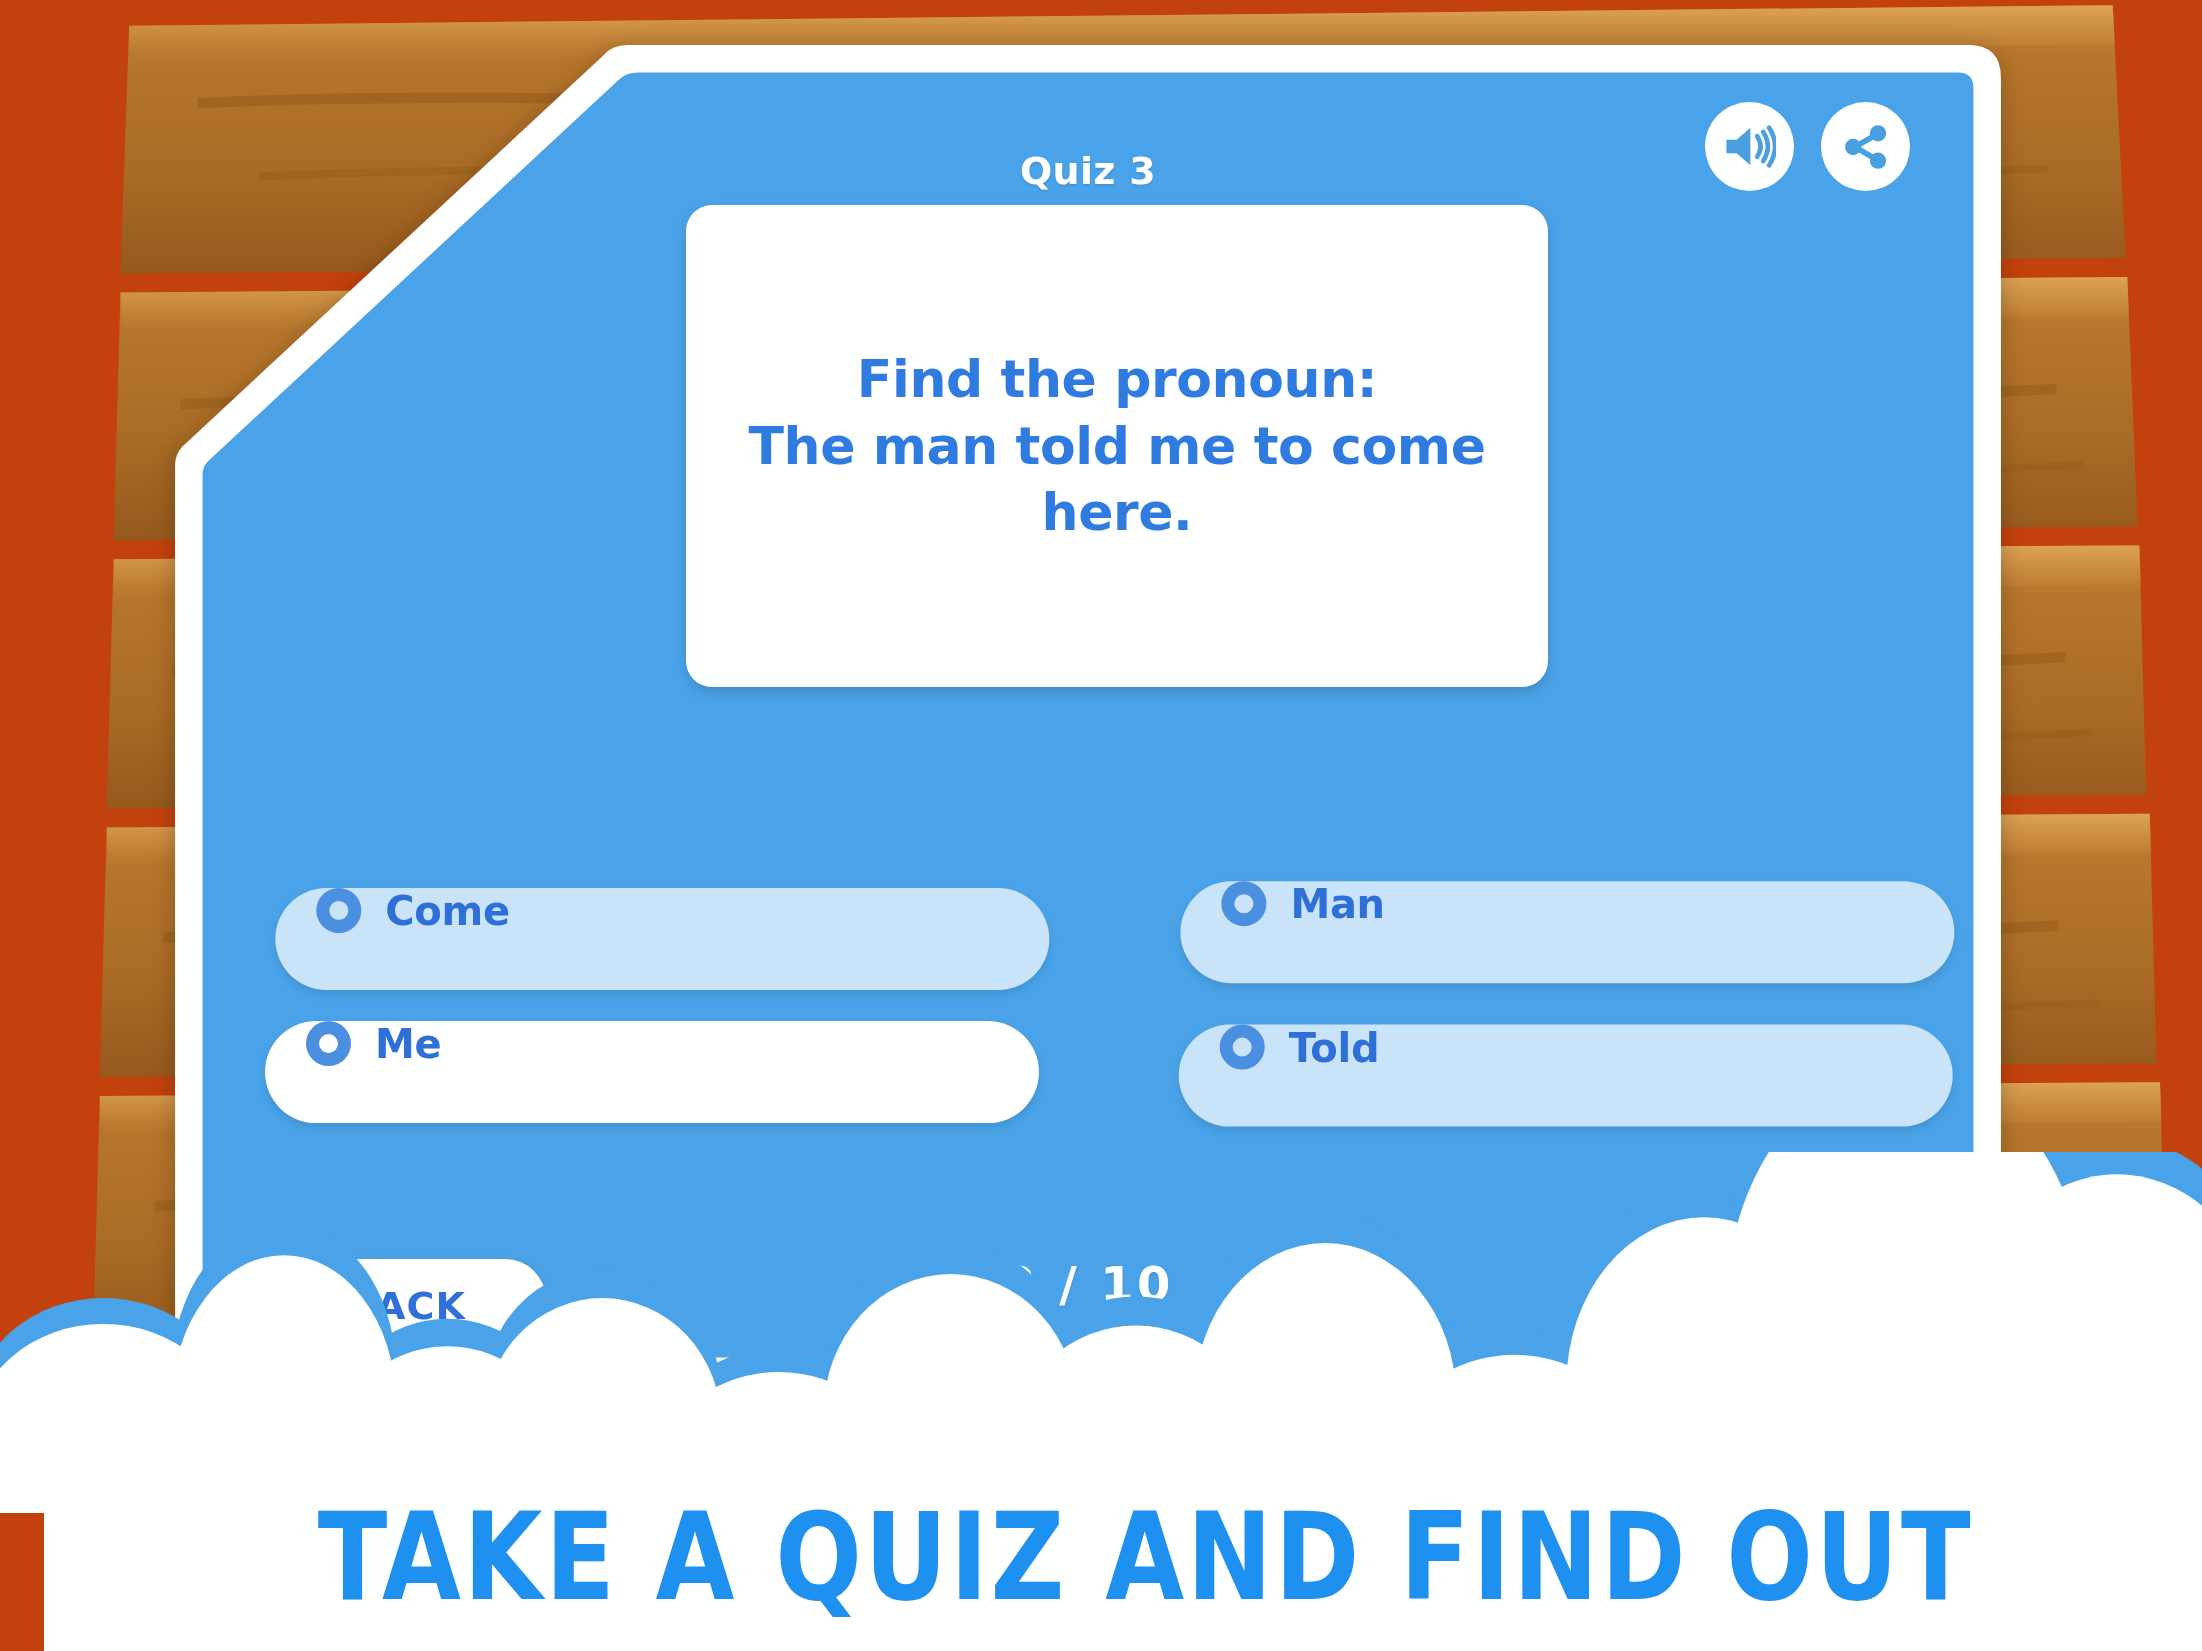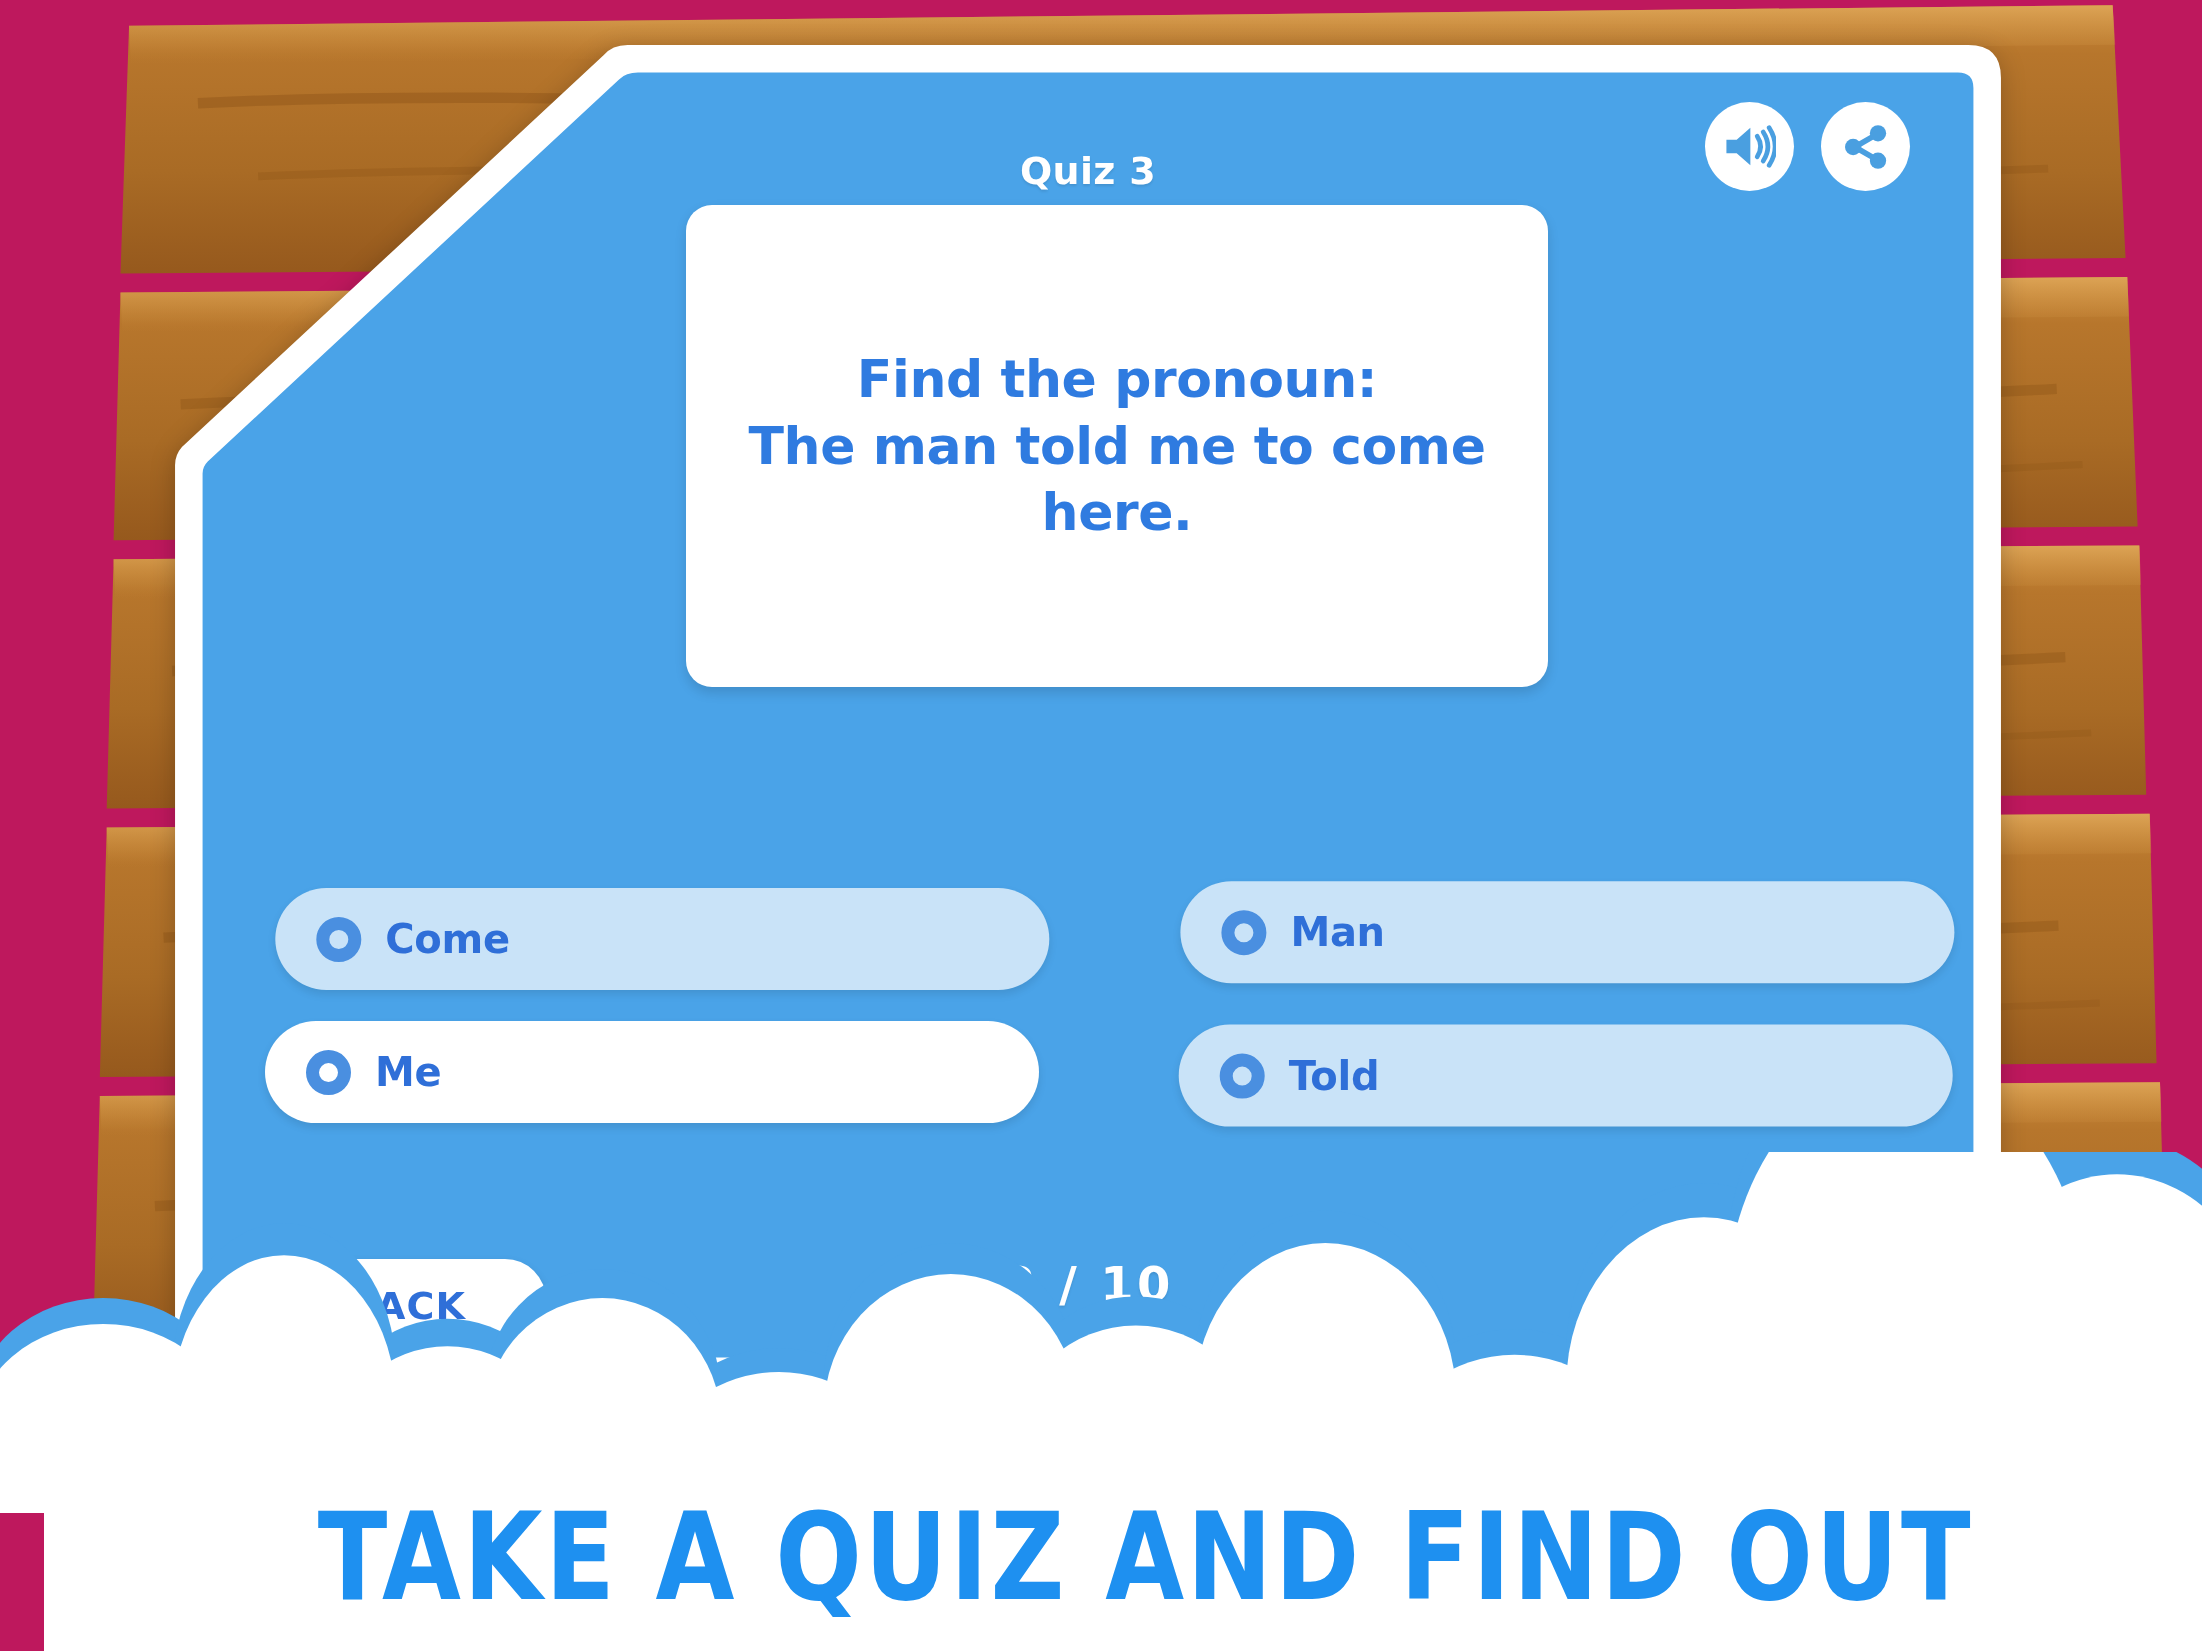--- a/index.html
+++ b/index.html
@@ -9,21 +9,21 @@
     height: 1651px;
     overflow: hidden;
     font-family: "DejaVu Sans", "Liberation Sans", sans-serif;
   }
 
   
   #stage {
     position: relative;
     width: 2203px;
     height: 1651px;
-    background: #be185d;
+    background: #c2410c;
     overflow: hidden;
   }
 
   
   #wood-backdrop {
     position: absolute;
     left: 0; top: 0;
     width: 2203px;
     height: 1514px;
   }
@@ -117,21 +117,21 @@
     grid-template-columns: 774px 774px;
     column-gap: 138px;
     row-gap: 50px;
   }
   .option-pill {
     position: relative;
     height: 102px;
     border-radius: 52px;
     background: #C9E3F8;
     display: flex;
-    align-items: center;
+    align-items: flex-start;
     padding-left: 41px;
     cursor: pointer;
     box-shadow: 0 4.3px 8.6px rgba(0,0,0,0.10);
   }
   .option-pill.is-active { background: #FFFFFF; }
 
   .option-pill .radio-dot {
     width: 45px;
     height: 45px;
     border-radius: 50%;

